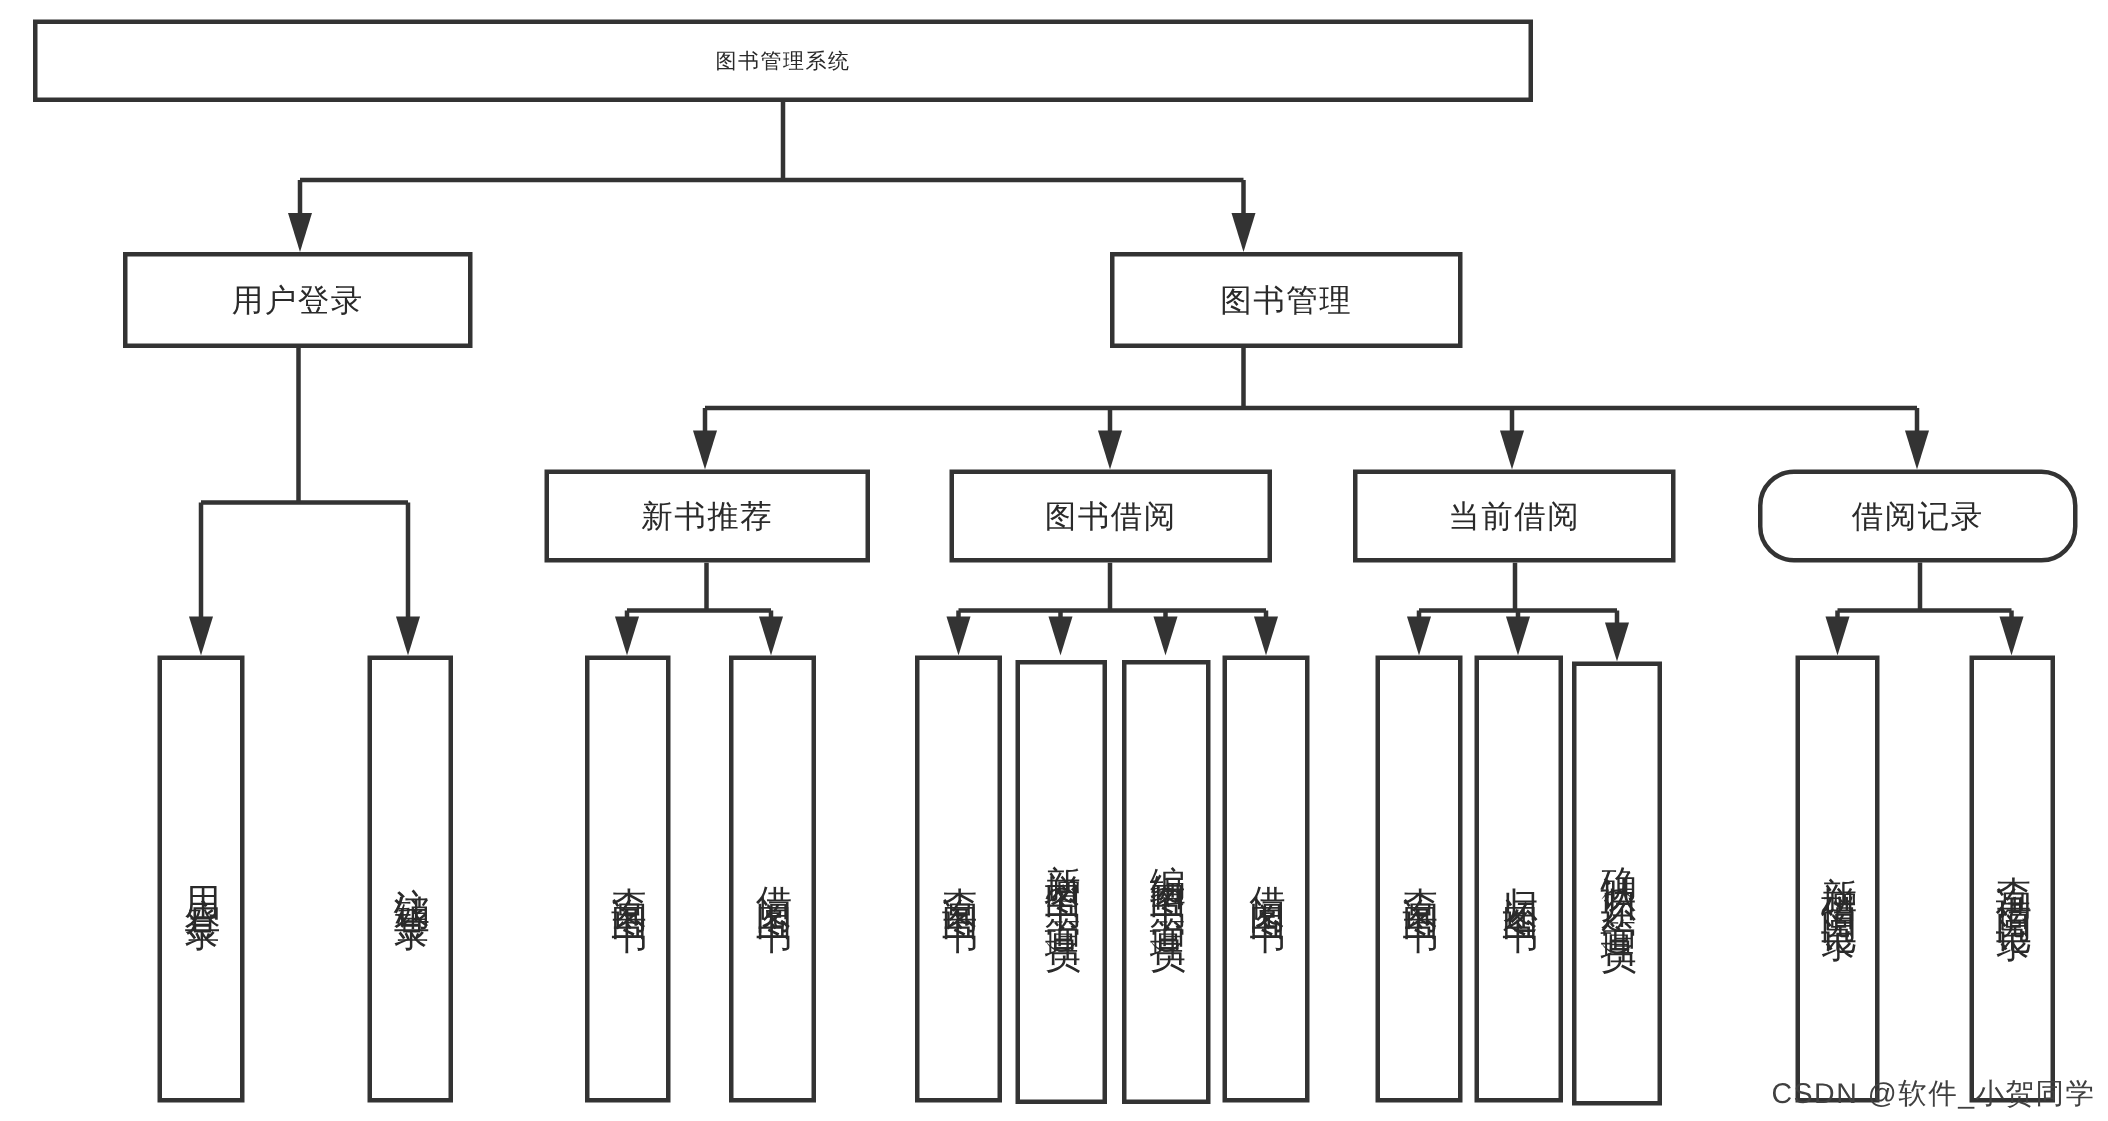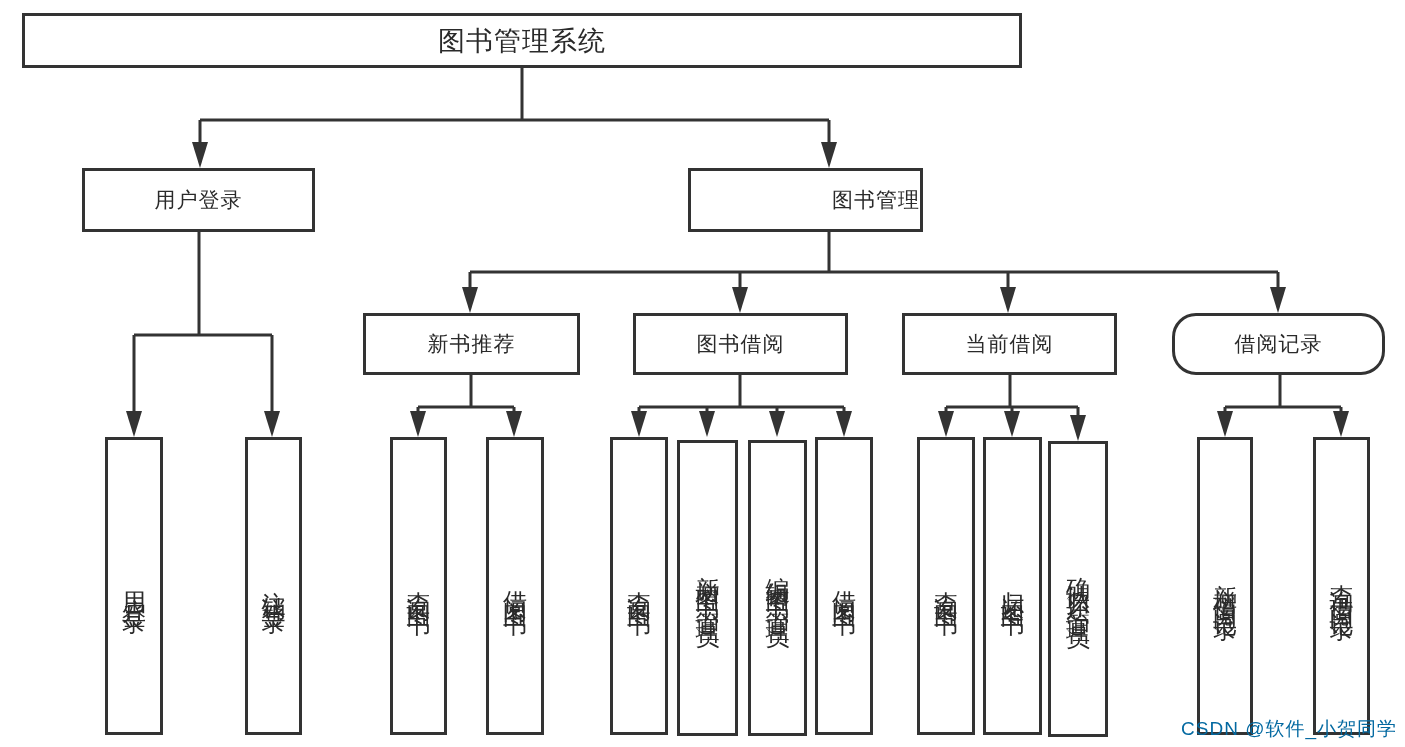--- a/index.html
+++ b/index.html
@@ -31,36 +31,36 @@
     display: flex;
     align-items: center;
     justify-content: center;
     color: #2a2a2a;
   }
   .hbox {
     font-size: 21px;
     letter-spacing: 1px;
   }
   .root {
-    font-size: 27px;
+    font-size: 14px;
   }
   .vbox span {
     writing-mode: vertical-rl;
     text-orientation: mixed;
     font-size: 24px;
     letter-spacing: 7px;
     line-height: 1;
     white-space: nowrap;
   }
   .watermark {
     position: absolute;
     right: 8px;
     bottom: 5px;
     font-size: 19px;
-    color: #0369a1;
+    color: #404040;
     letter-spacing: 1px;
     z-index: 5;
   }
 </style>
 </head>
 <body>
 
 <div id="stage">
 
   <svg id="connectors" viewBox="0 0 1405 747" xmlns="http://www.w3.org/2000/svg">
@@ -103,21 +103,21 @@
     </g>
   </svg>
 
   <div class="box hbox root" style="left:22px; top:13px; width:1000px; height:55px;">
     <span>图书管理系统</span>
   </div>
 
   <div class="box hbox" style="left:82px; top:168px; width:233px; height:64px;">
     <span>用户登录</span>
   </div>
-  <div class="box hbox" style="left:688px; top:168px; width:235px; height:64px;justify-content:flex-end;">
+  <div class="box hbox" style="left:740px; top:168px; width:235px; height:64px;">
     <span>图书管理</span>
   </div>
 
   <div class="box hbox" style="left:363px; top:313px; width:217px; height:62px;">
     <span>新书推荐</span>
   </div>
   <div class="box hbox" style="left:633px; top:313px; width:215px; height:62px;align-items:center;">
     <span>图书借阅</span>
   </div>
   <div class="box hbox" style="left:902px; top:313px; width:215px; height:62px;">

